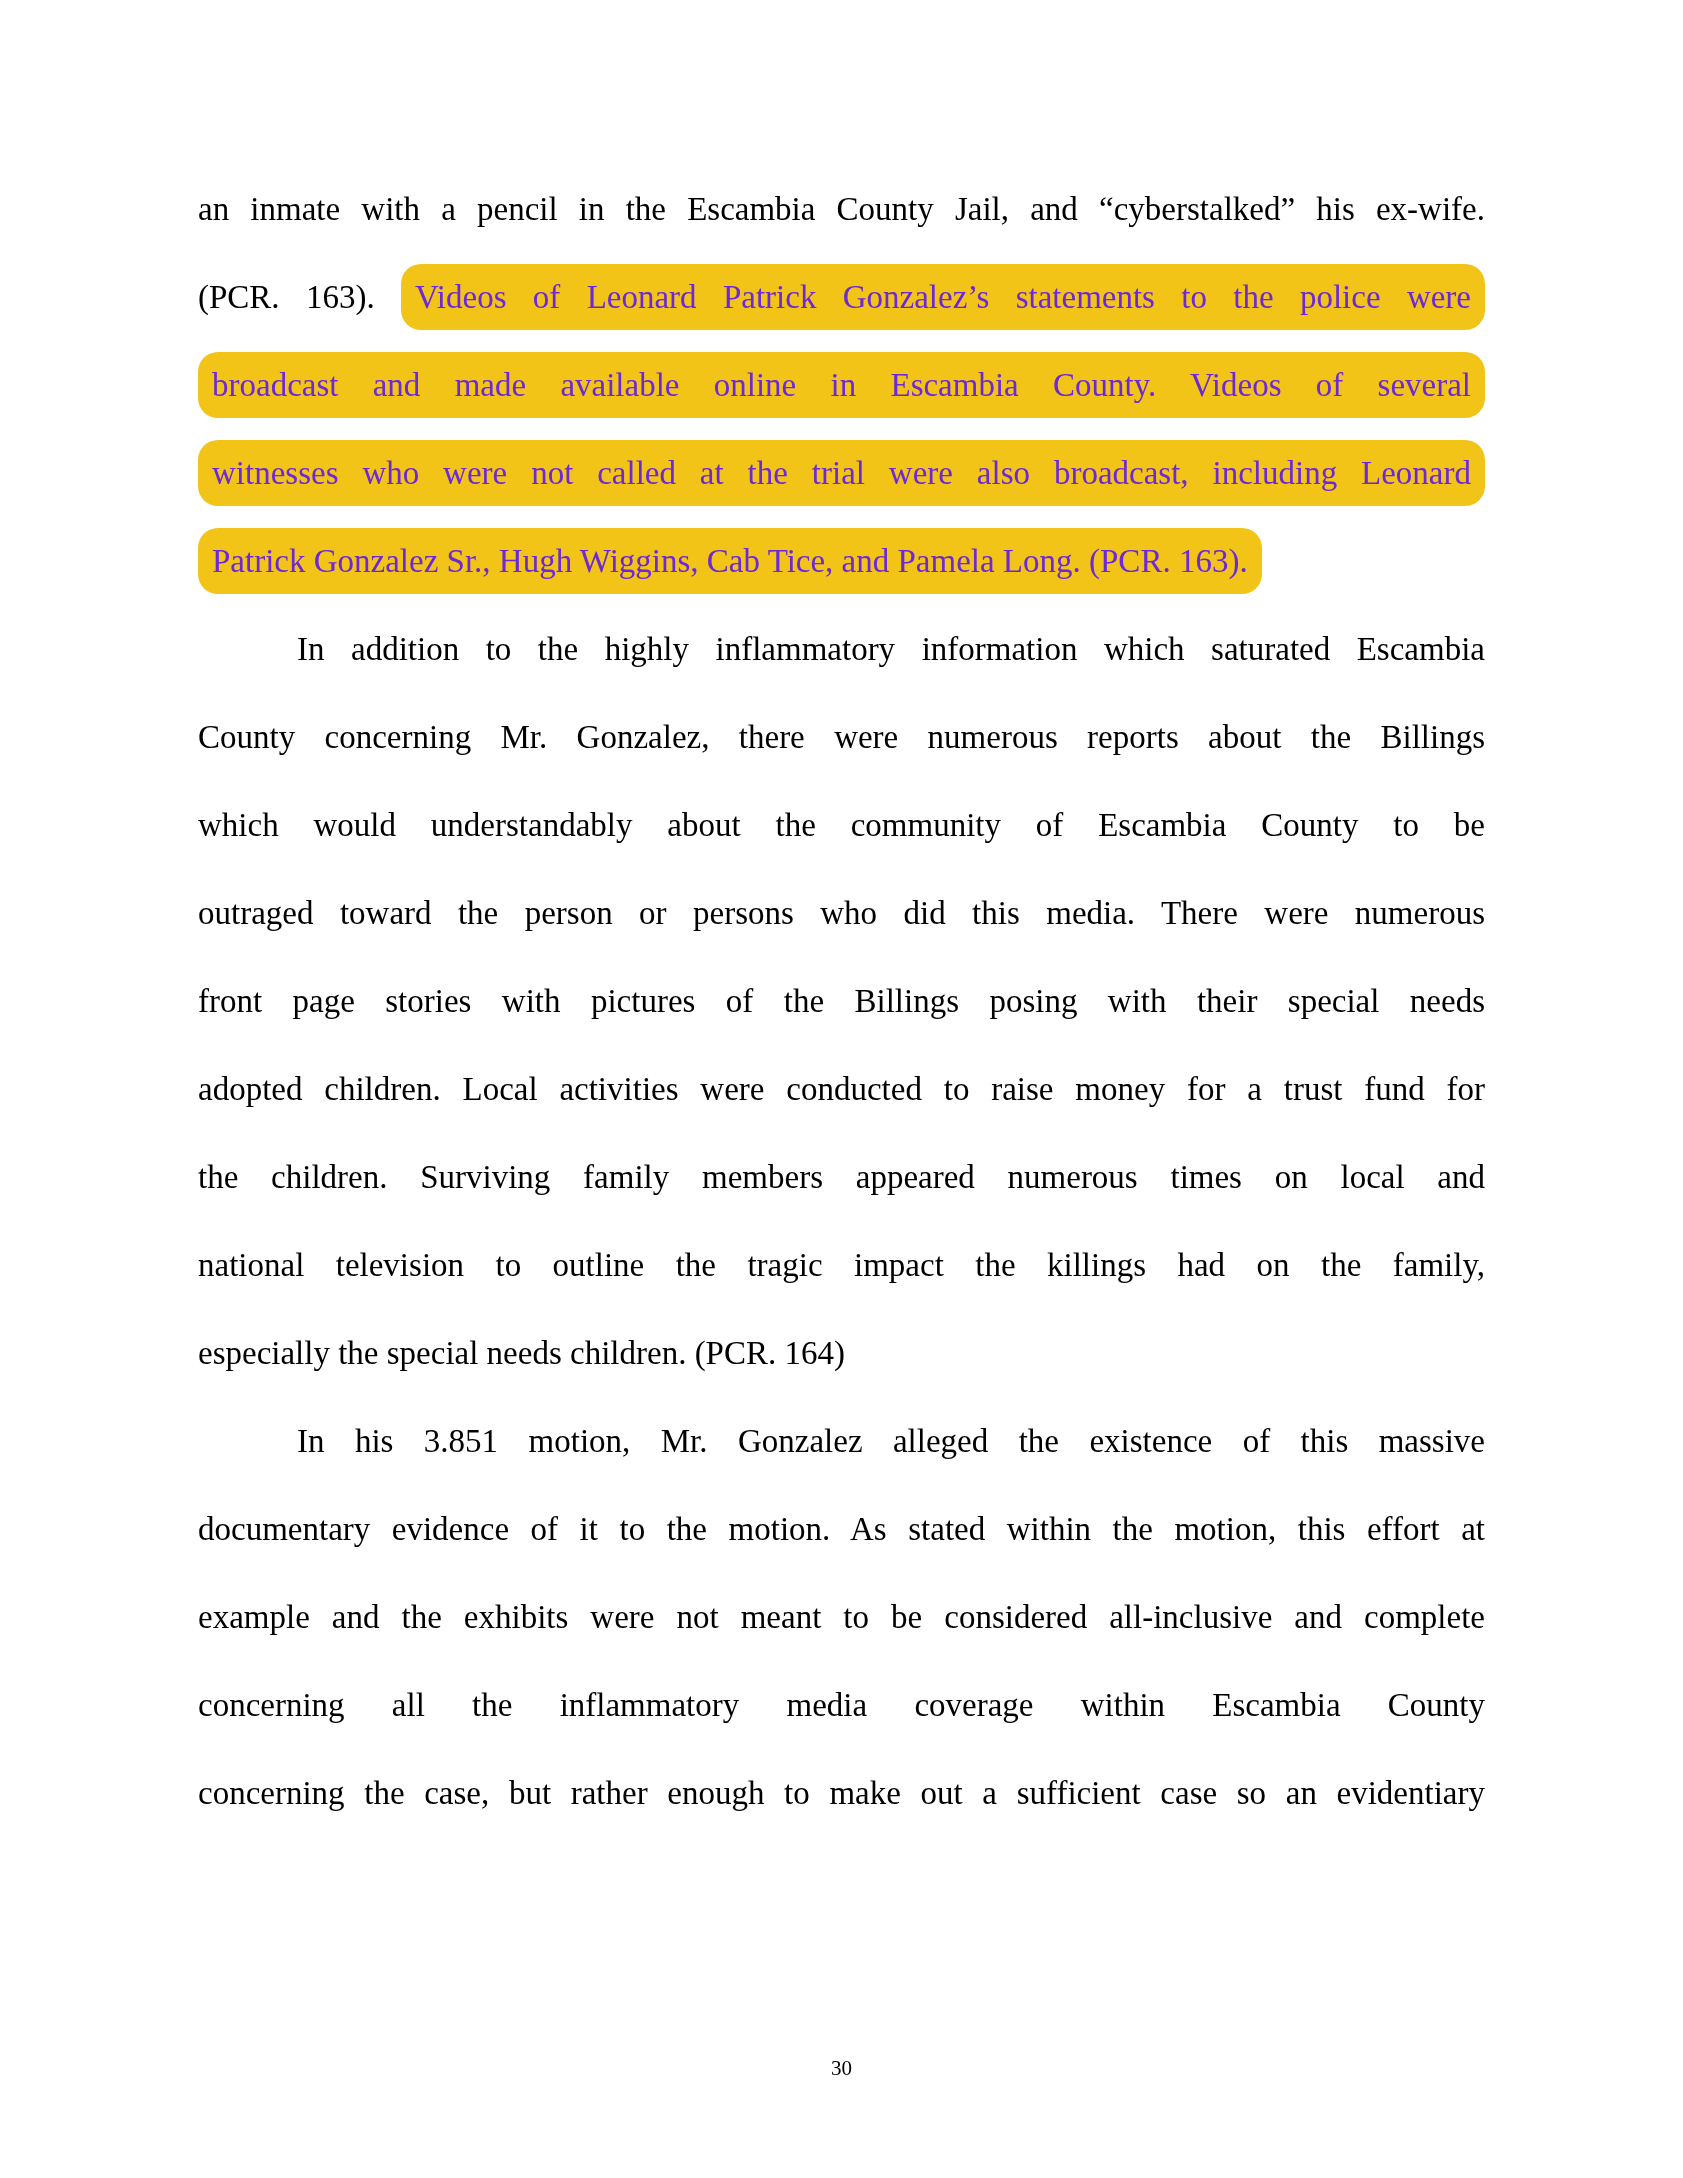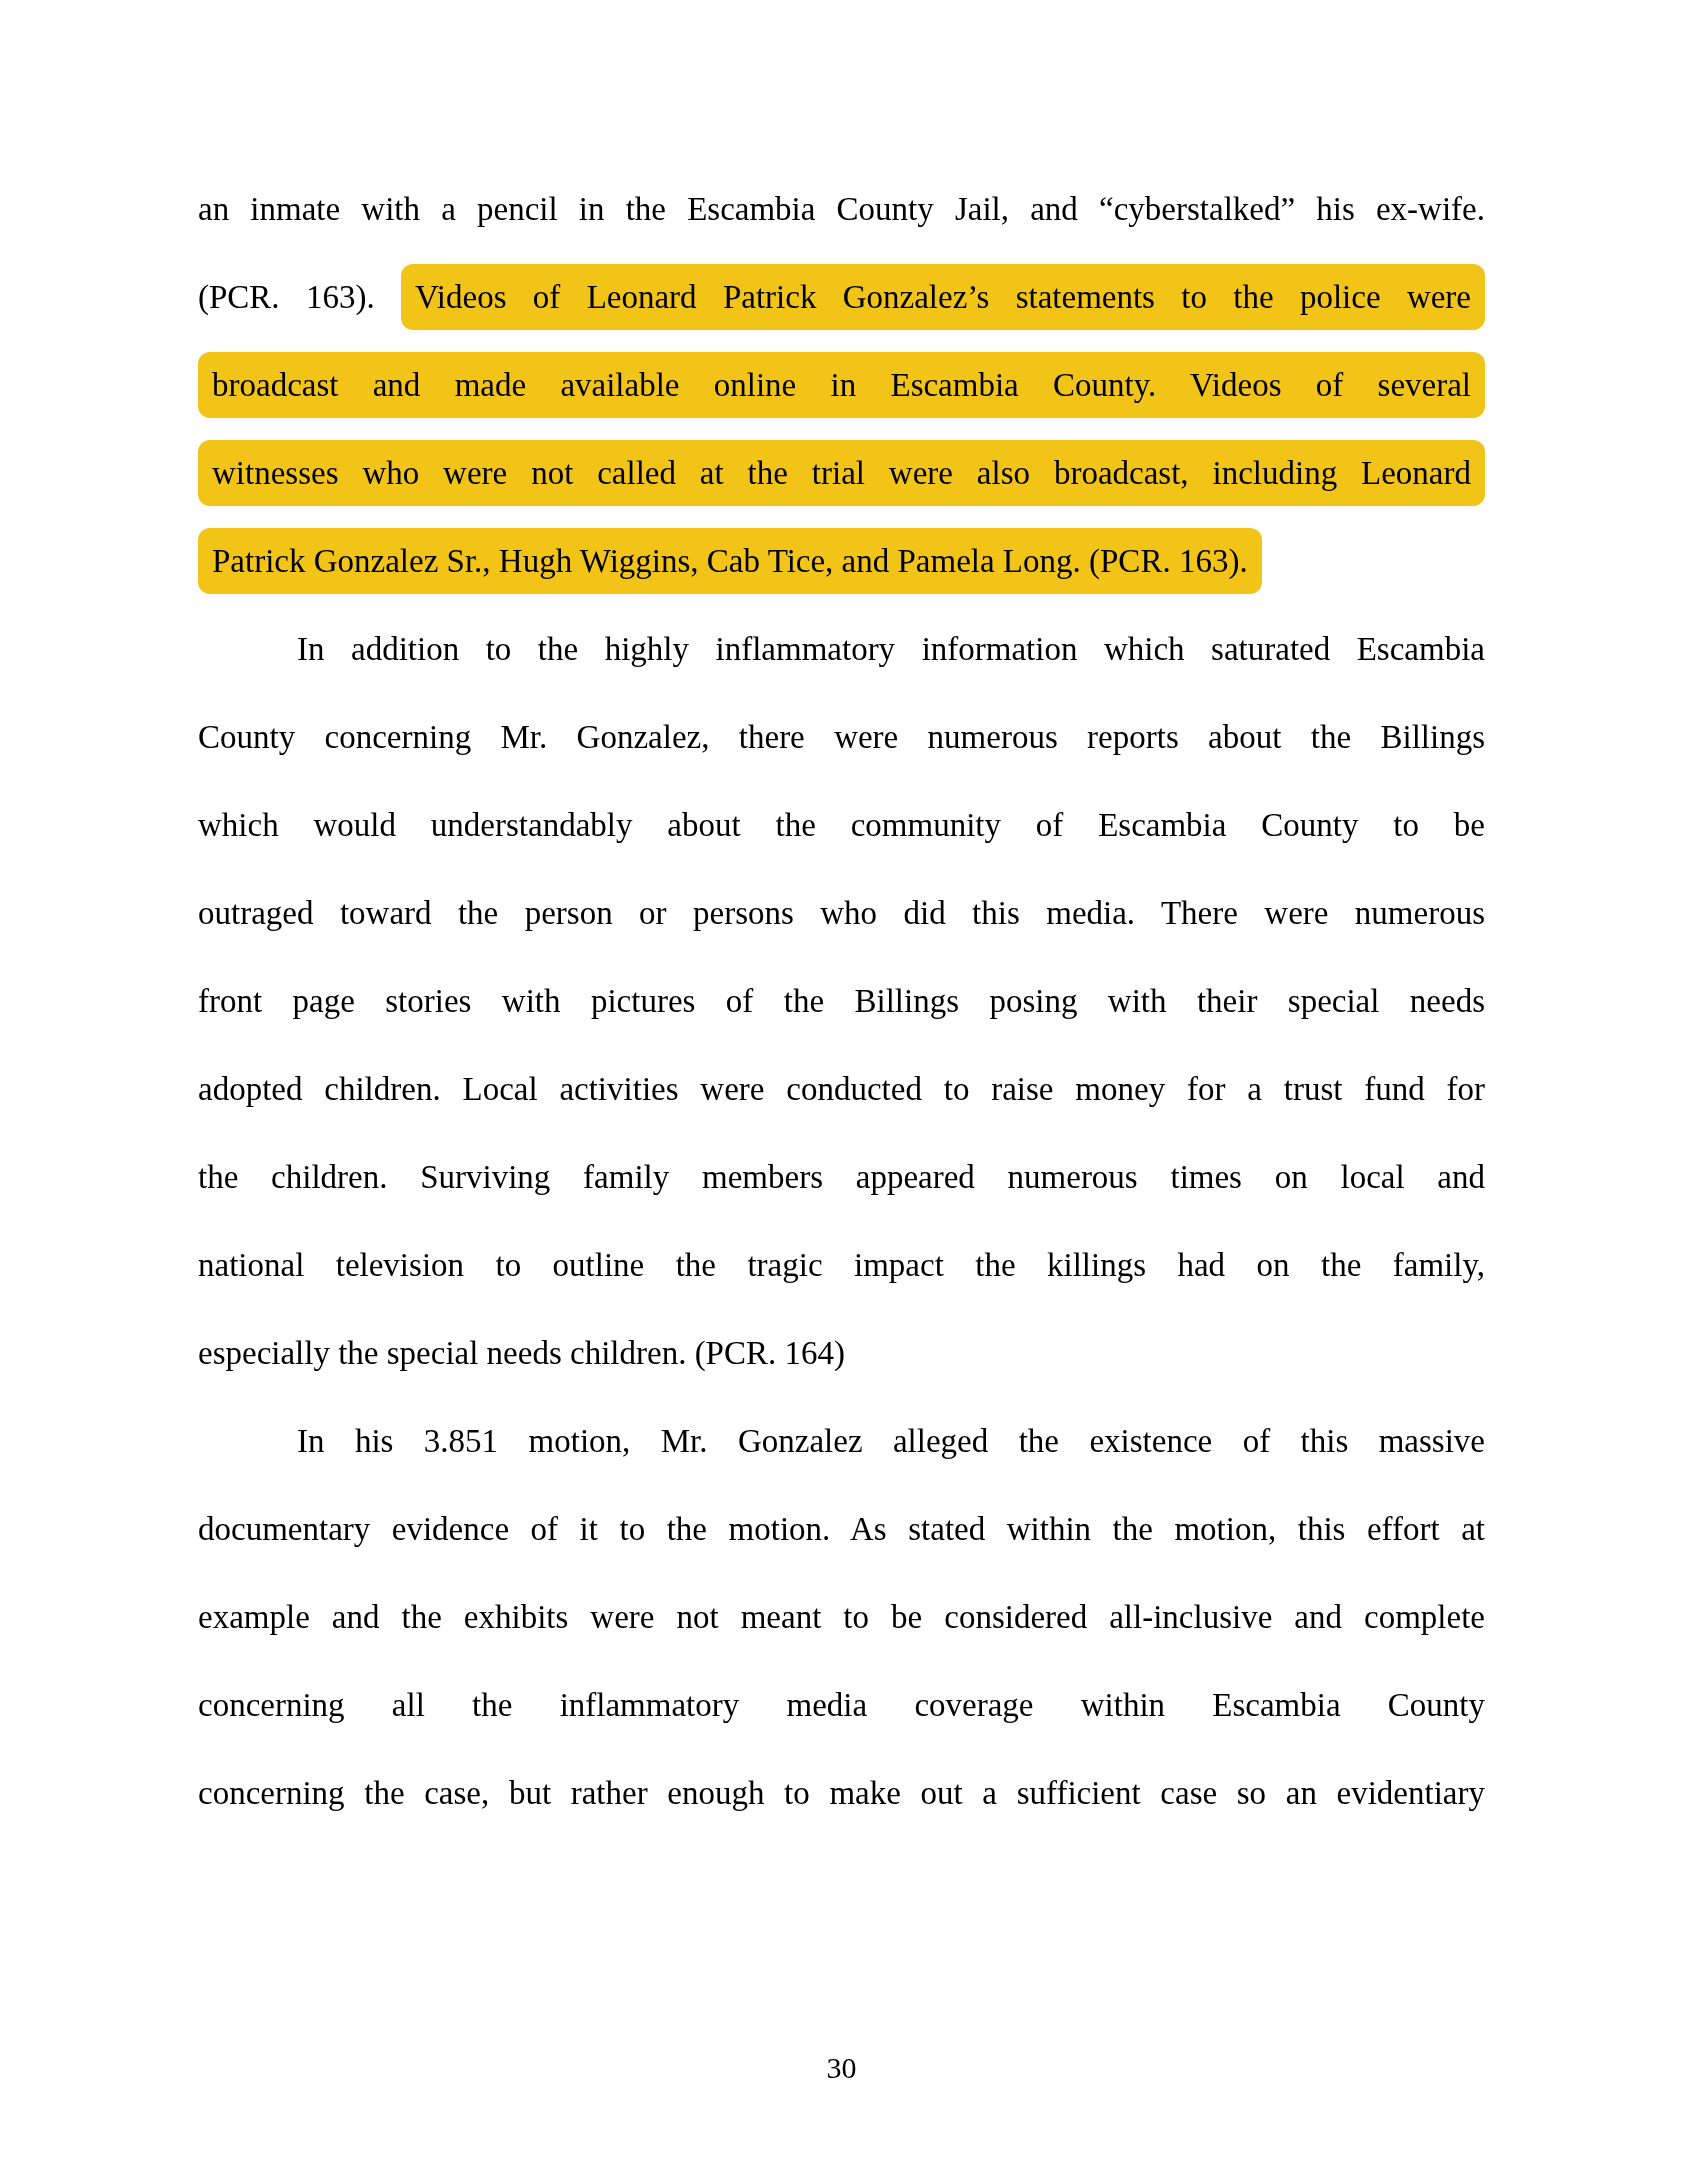--- a/index.html
+++ b/index.html
@@ -30,33 +30,33 @@
   }
   .line.last {
     text-align: center;
     text-align-last: left;
   }
   .line.indent {
     text-indent: 99px;
   }
   mark.hl {
     background: var(--hl, #F2C417);
-    color: #000000;
+    color: #6d28d9;
     padding: 15px 14px;
-    border-radius: 12px;
+    border-radius: 20px;
     -webkit-box-decoration-break: clone;
     box-decoration-break: clone;
   }
   .page-number {
     position: absolute;
     top: 2024px;
     left: 0;
     width: 1683px;
     text-align: center;
-    font-size: 30px;
+    font-size: 21px;
     line-height: 88px;
   }
 </style>
 </head>
 <body>
 
 <div class="text-block">
 
   <div class="line"><span>an inmate with a pencil in the Escambia County Jail, and “cyberstalked” his ex-wife.</span></div>
 

